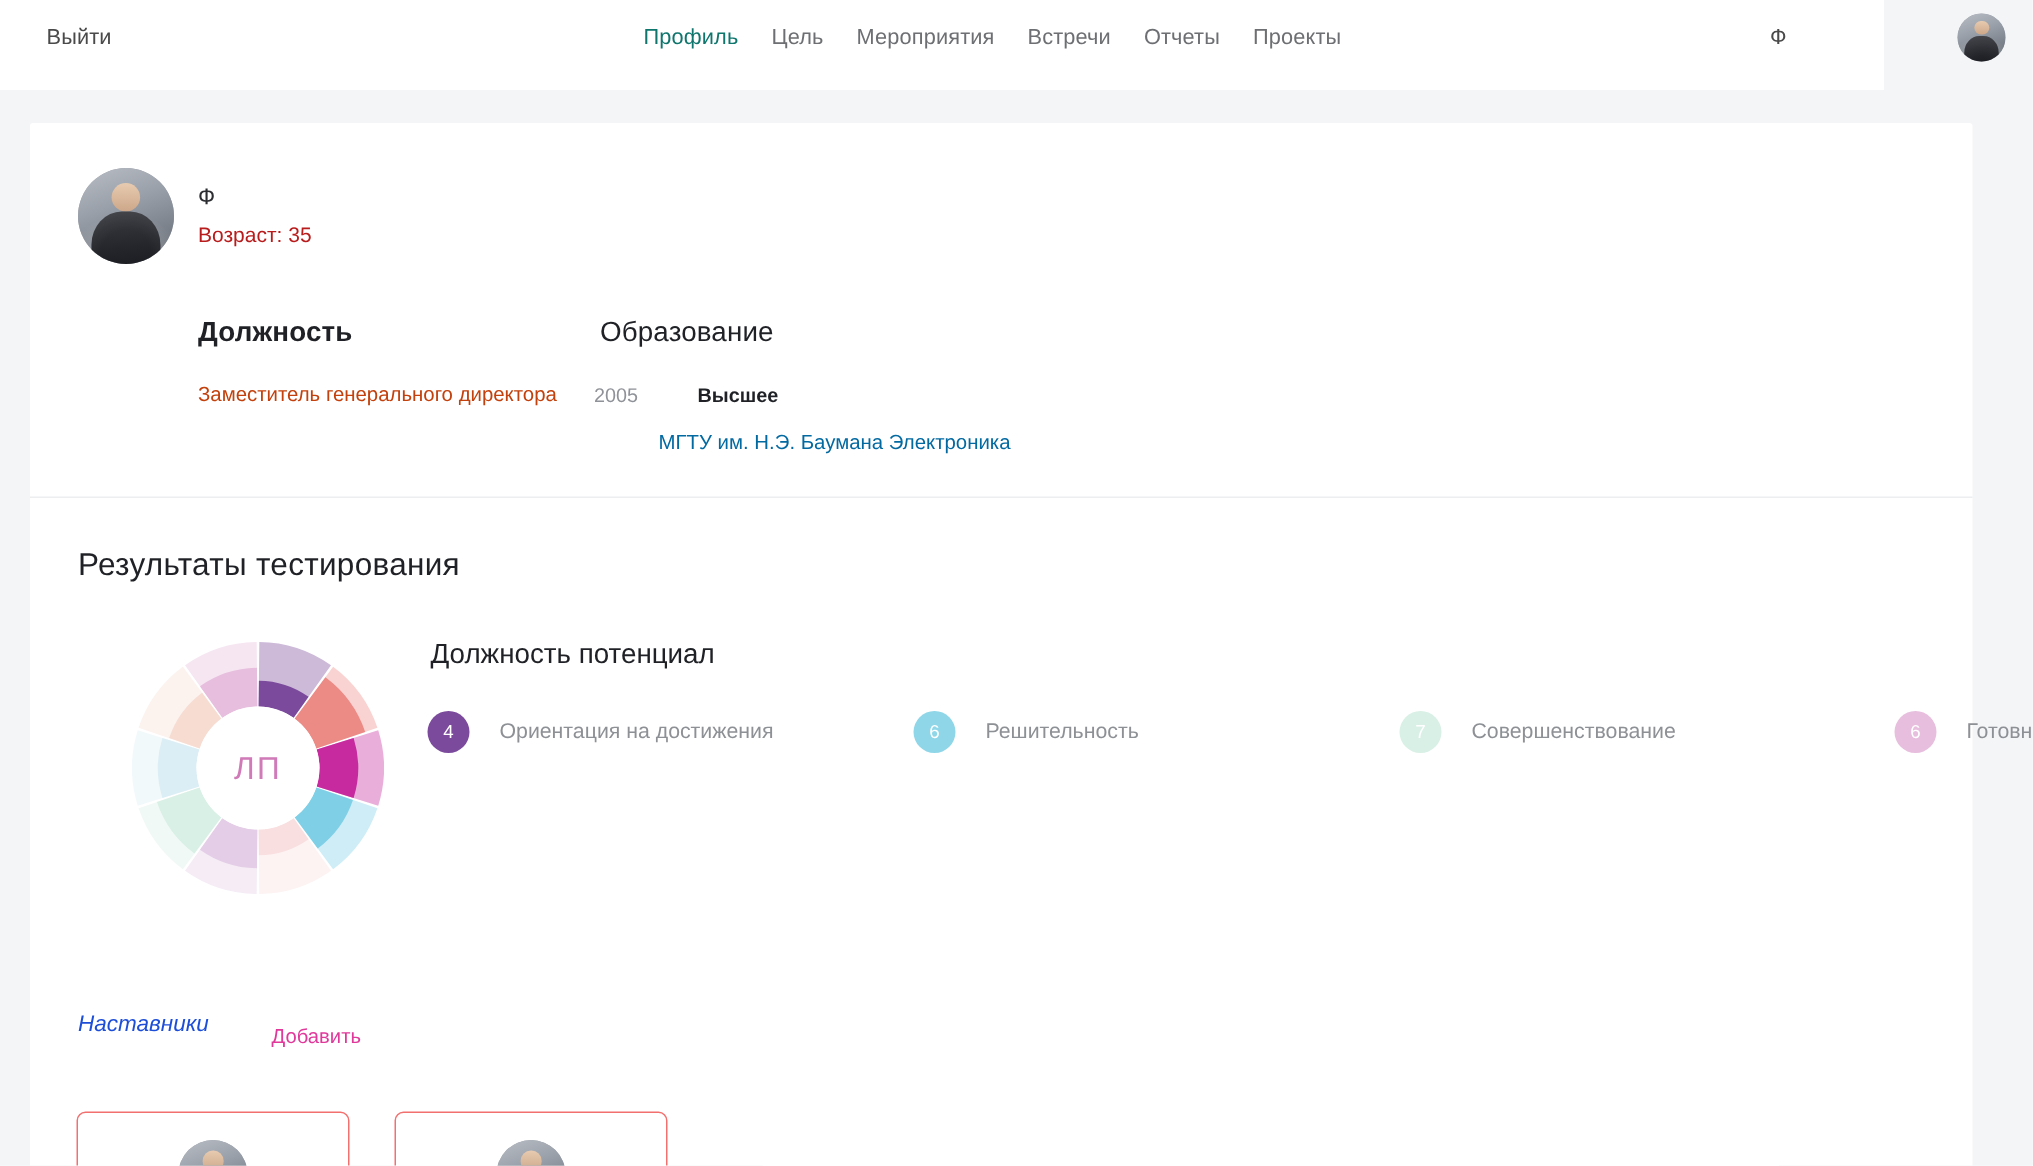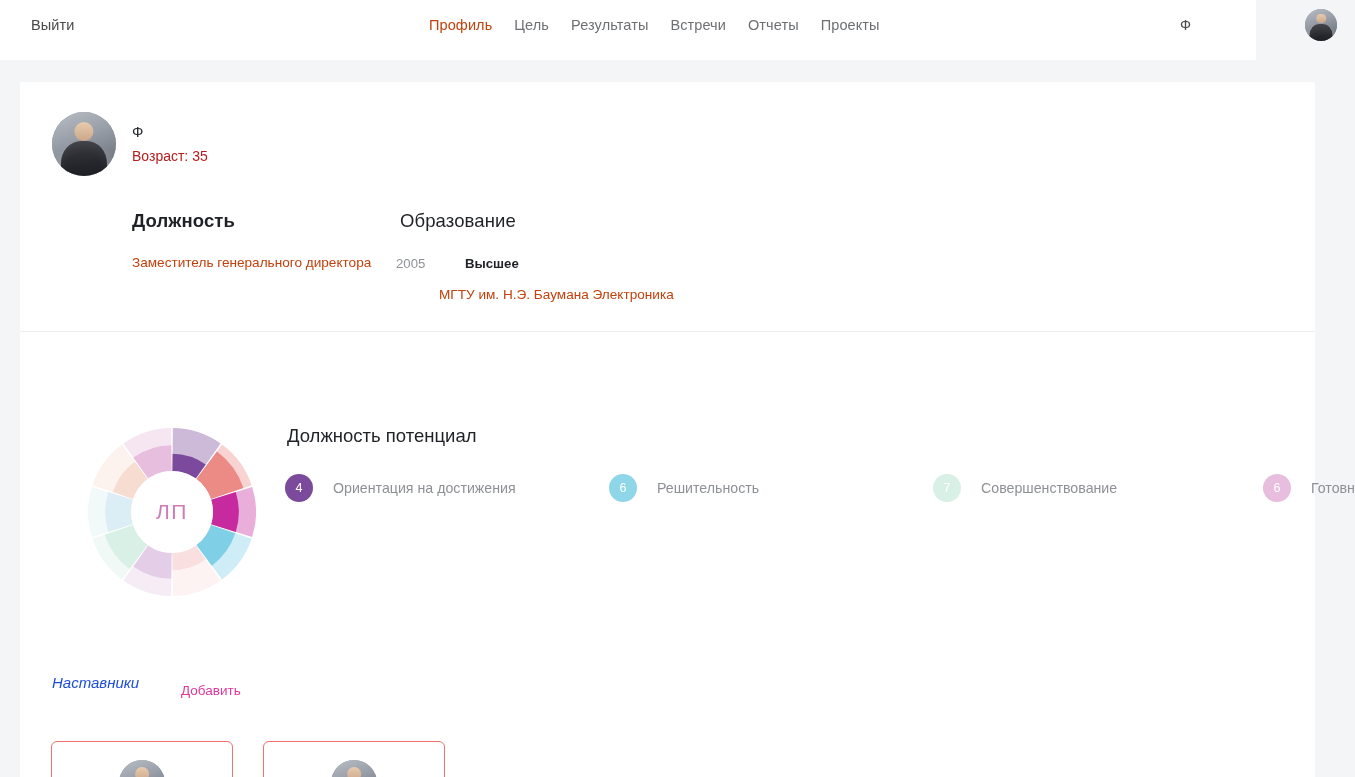--- a/index.html
+++ b/index.html
@@ -160,21 +160,21 @@
     left: 419px; top: 174px;
     font-size: 13.2px;
     color: #1f2126;
     font-weight: bold;
     margin-left: 26px;
   }
   .edu-school {
     position: absolute;
     left: 419px; top: 205px;
     font-size: 13.6px;
-    color: #c2410c;
+    color: #0369a1;
     white-space: nowrap;
   }
 
   
   .results {
     position: relative;
     height: 330px;
   }
   .section-title {
     position: absolute;
@@ -274,23 +274,23 @@
     background: #9ba0a8;
   }
 </style>
 </head>
 <body>
 
 <div class="topbar">
   <div class="logout">Выйти</div>
 
   <nav class="mainnav" id="mainnav">
-      <div class="navitem active" style="color: #c2410c;">Профиль</div>
+      <div class="navitem active" style="color: #0f766e;">Профиль</div>
       <div class="navitem">Цель</div>
-      <div class="navitem">Результаты</div>
+      <div class="navitem">Мероприятия</div>
       <div class="navitem">Встречи</div>
       <div class="navitem">Отчеты</div>
       <div class="navitem">Проекты</div>
     </nav>
 
   <div class="hdr-initial">Ф</div>
 
   <div class="hdr-avatar">
     <div class="photo"></div>
   </div>
@@ -310,20 +310,21 @@
       <div class="col-title t-post">Должность</div>
       <div class="col-title t-edu">Образование</div>
 
       <div class="post-value">Заместитель генерального директора</div>
       <div class="edu-year">2005</div>
       <div class="edu-level">Высшее</div>
       <div class="edu-school">МГТУ им. Н.Э. Баумана Электроника</div>
     </section>
 
     <section class="results">
+      <div class="section-title">Результаты тестирования</div>
 
       <div class="wheel-wrap">
         <svg width="168" height="168" viewBox="0 0 168 168" id="wheel">
             <path d="M84.87962986576463 0.004605773296987081 A84 84 0 0 1 132.65961847678503 15.52926515880145 L107.75052806604984 50.579760375129275 A41 41 0 0 0 84.42934314876607 43.002248056014004 Z" fill="rgb(205,186,217)"></path>
             <path d="M84.6094578355655 25.80319114292719 A58.2 58.2 0 0 1 117.71416423034391 36.559562288598144 L107.75052806604984 50.579760375129275 A41 41 0 0 0 84.42934314876607 43.002248056014004 Z" fill="#7b4a9c"></path>
             <path d="M134.08288949711175 16.563332083946392 A84 84 0 0 1 163.6125464408052 57.20741801896212 L122.85850481039301 70.92266831877913 A41 41 0 0 0 108.44521987359025 51.08448351716431 Z" fill="rgb(248,211,209)"></path>
             <path d="M128.95535557240746 23.467562370589967 A75.4 75.4 0 0 1 155.46173811472278 59.950468078925525 L122.85850481039301 70.92266831877913 A41 41 0 0 0 108.44521987359025 51.08448351716431 Z" fill="#ec8a85"></path>
             <path d="M164.15618759536727 58.880573450488725 A84 84 0 0 1 164.15618759536727 109.11942654951127 L123.12385346916736 96.26067248249956 A41 41 0 0 0 123.12385346916736 71.73932751750044 Z" fill="rgb(233,174,218)"></path>
             <path d="M147.7432539448873 64.02407507729342 A66.8 66.8 0 0 1 147.7432539448873 103.97592492270658 L123.12385346916736 96.26067248249956 A41 41 0 0 0 123.12385346916736 71.73932751750044 Z" fill="#c62a9e"></path>
             <path d="M163.6125464408052 110.79258198103787 A84 84 0 0 1 134.08288949711175 151.4366679160536 L108.44521987359025 116.9155164828357 A41 41 0 0 0 122.85850481039301 97.07733168122087 Z" fill="rgb(206,237,246)"></path>

